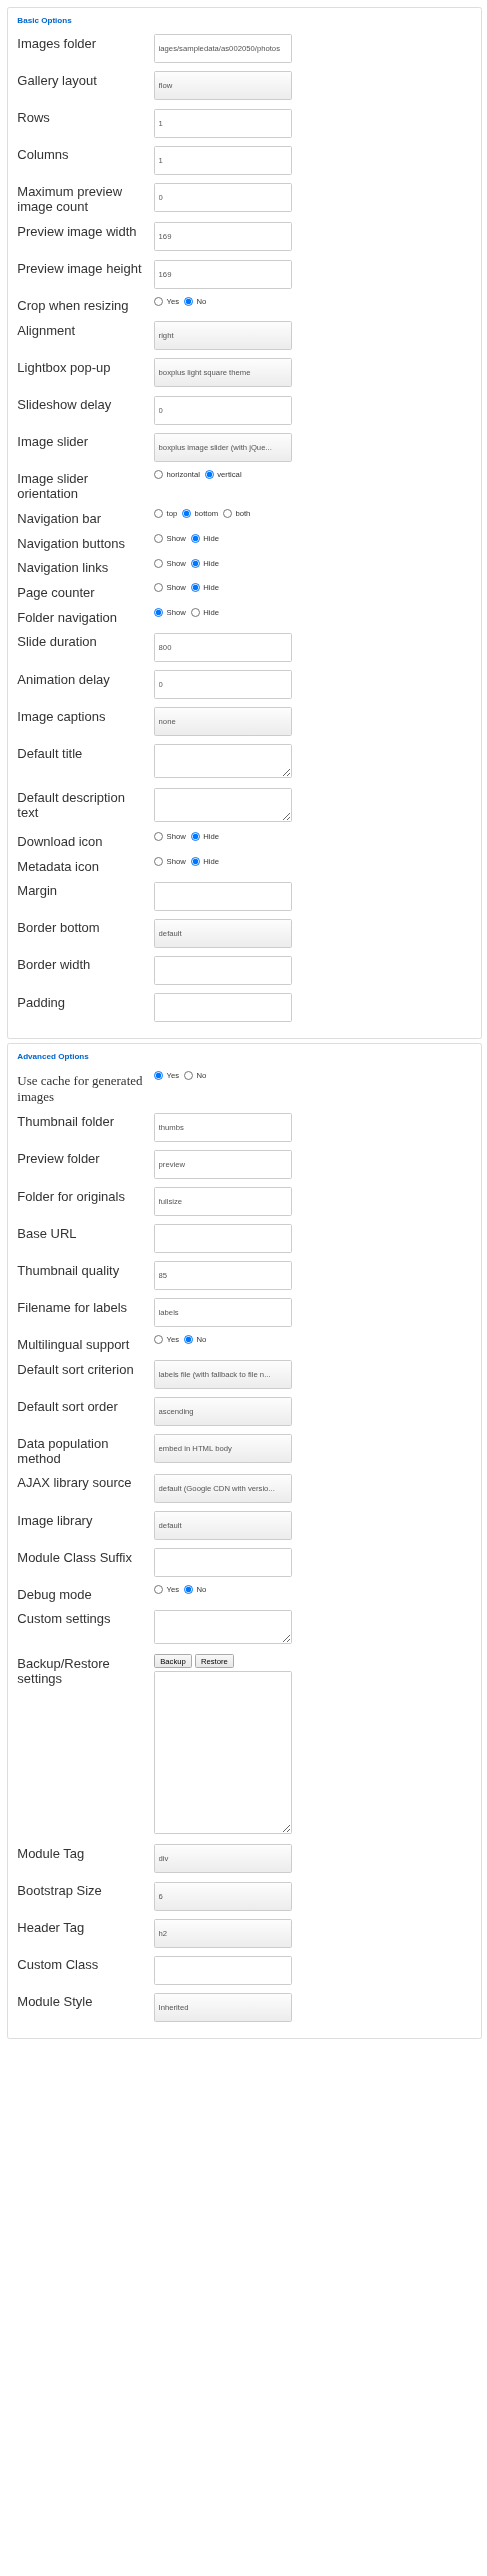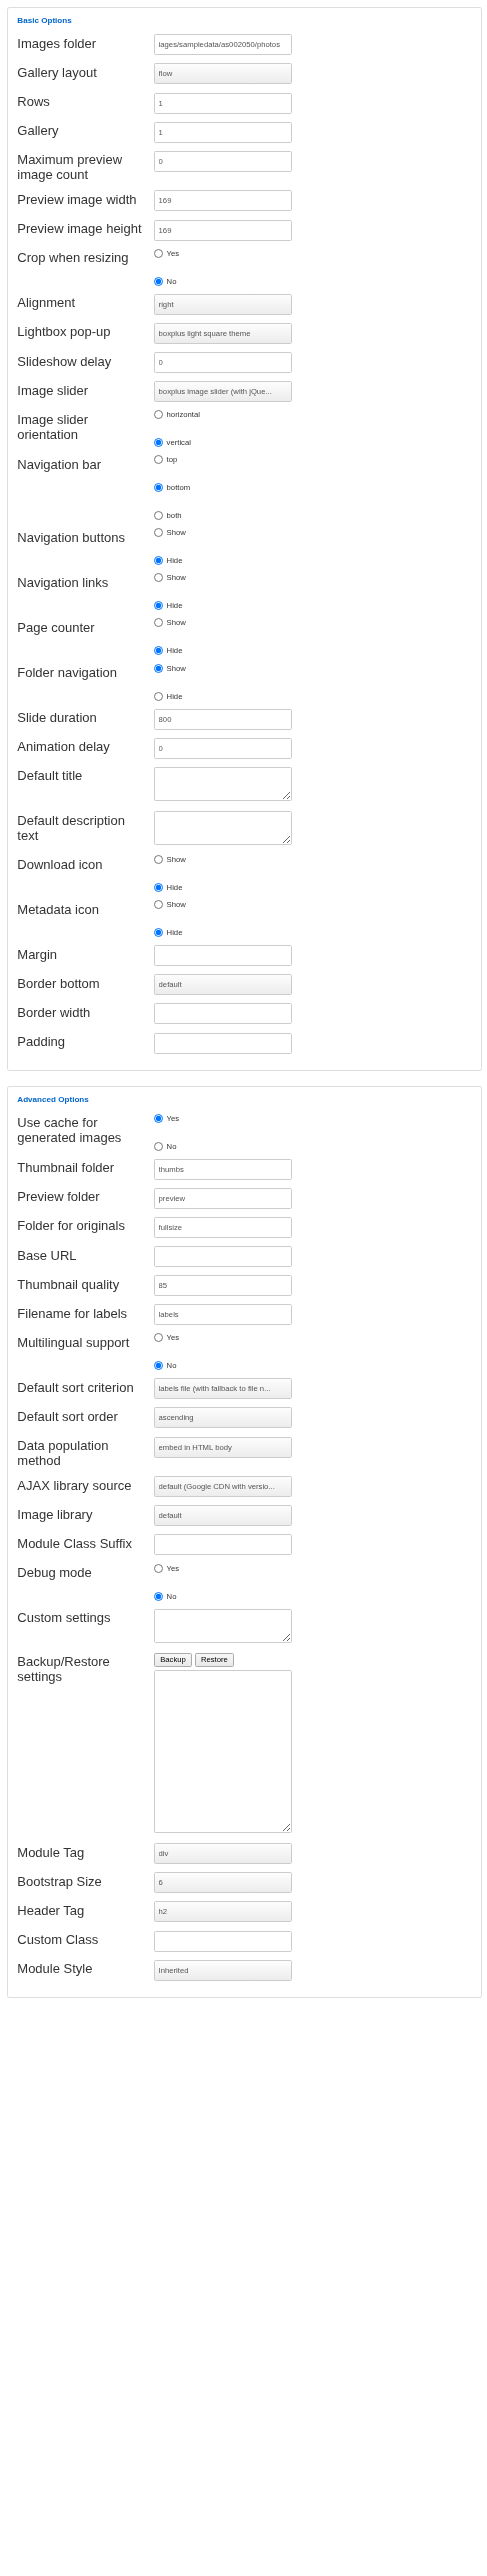--- a/index.html
+++ b/index.html
@@ -1,38 +1,38 @@
 <!DOCTYPE html>
 <html style="font-size:13px"><head>
 <meta charset="utf-8">
 <style>
 * { box-sizing: border-box; margin: 0; padding: 0; }
 body { font-family: Arial, sans-serif; font-size: 8.1px; color: #333; background: #fff; padding: 6.5px; width: 488px; }
-.panel { border: 0.8px solid #ddd; border-radius: 2.4px; margin-bottom: 15px; padding: 8.1px 9.8px; }
+.panel { border: 0.8px solid #ddd; border-radius: 2.4px; margin-bottom: 4px; padding: 8.1px 9.8px; }
 .panel-title { color: #0066cc; font-size: 8.1px; font-weight: bold; margin-bottom: 9.8px; }
 .row { display: flex; align-items: flex-start; margin-bottom: 8.1px; min-height: 14.6px; }
 .label { width: 137px; min-width: 137px; color: #333; font-size: 13px; padding-top: 1.6px; padding-right: 4.9px; }
-.label.wide { width: 137px; }
+.label.wide { width: 137px; font-family: Liberation Serif, serif; }
 .control { flex: 1; }
 input[type="text"], textarea, select {
-  width: 138px; height: 21px; border: 0.8px solid #ccc; border-radius: 1.6px;
+  width: 138px; height: 29px; border: 0.8px solid #ccc; border-radius: 1.6px;
   padding: 0.8px 3.3px; font-size: 7.7px; color: #555; background: #fff;
 }
 select {
   background: linear-gradient(#fdfdfd, #ececec);
   appearance: none; -webkit-appearance: none;
   padding-right: 13px;
   background-image: linear-gradient(#fdfdfd, #ececec), linear-gradient(45deg, transparent 50%, #666 50%), linear-gradient(135deg, #666 50%, transparent 50%);
   background-position: 0 0, calc(100% - 8.1px) 5.7px, calc(100% - 4.9px) 5.7px;
   background-size: 100% 100%, 3.3px 3.3px, 3.3px 3.3px;
   background-repeat: no-repeat;
 }
 textarea { height: 34px; resize: both; padding: 2.4px 3.3px; }
 textarea.tall { height: 163px; }
-.radios { display: flex; flex-direction: column; gap: 19px; }
+.radios { display: flex; flex-direction: row; gap: 5px; }
 .radio-item { display: flex; align-items: center; gap: 3.3px; font-size: 7.7px; }
 .radio-item input[type="radio"] { width: 9px; height: 9px; }
 .btn { background: linear-gradient(#f8f8f8,#e8e8e8); border:0.8px solid #aaa; border-radius:1.6px; font-size:7.7px; padding:1.6px 4.9px; cursor:pointer; }
 .btn-row { display:flex; gap:3.3px; margin-bottom:3.3px; }
 </style>
 </head>
 <body>
 
 <div class="panel">
   <div class="panel-title">Basic Options</div>
@@ -43,21 +43,21 @@
     </div>
   <div class="row">
       <div class="label">Gallery layout</div>
       <div class="control"><select><option>flow</option></select></div>
     </div>
   <div class="row">
       <div class="label">Rows</div>
       <div class="control"><input type="text" value="1" style=""></div>
     </div>
   <div class="row">
-      <div class="label">Gallery</div>
+      <div class="label">Columns</div>
       <div class="control"><input type="text" value="1" style=""></div>
     </div>
   <div class="row">
       <div class="label">Maximum preview image count</div>
       <div class="control"><input type="text" value="0" style=""></div>
     </div>
   <div class="row">
       <div class="label">Preview image width</div>
       <div class="control"><input type="text" value="169" style=""></div>
     </div>
@@ -185,20 +185,24 @@
   </div>
     </div>
 
   <div class="row">
       <div class="label">Slide duration</div>
       <div class="control"><input type="text" value="800" style=""></div>
     </div>
   <div class="row">
       <div class="label">Animation delay</div>
       <div class="control"><input type="text" value="0" style=""></div>
+    </div>
+  <div class="row">
+      <div class="label">Image captions</div>
+      <div class="control"><select><option>none</option></select></div>
     </div>
   <div class="row">
       <div class="label">Default title</div>
       <div class="control"><textarea style=""></textarea></div>
     </div>
   <div class="row">
       <div class="label">Default description text</div>
       <div class="control"><textarea style=""></textarea></div>
     </div>
 

